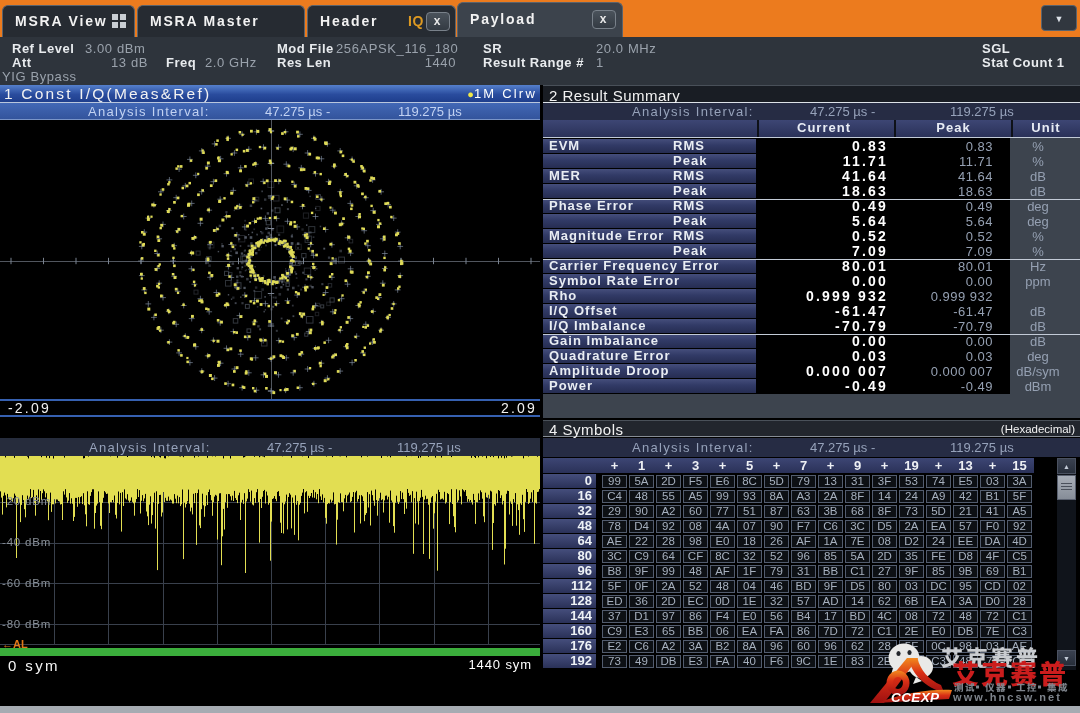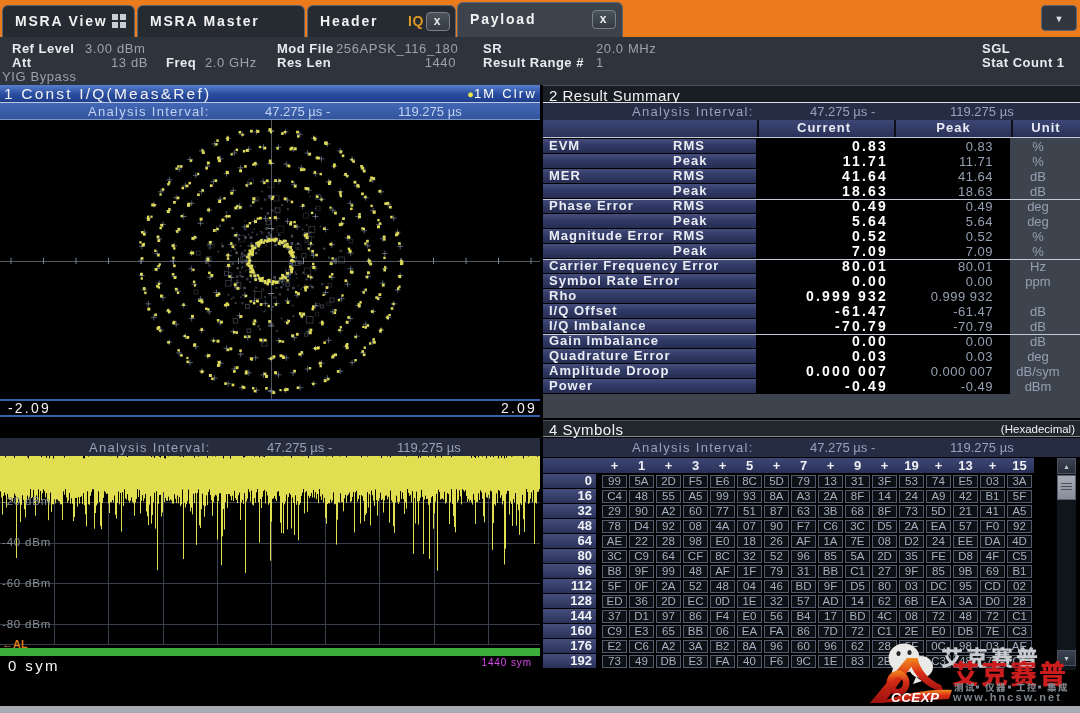--- a/index.html
+++ b/index.html
@@ -1059,21 +1059,21 @@
       <line x1="0" y1="188.5" x2="540" y2="188.5" stroke="#39404c"></line>
       <path d="M0.5 0.0V35.4M1.5 0.0V41.6M2.5 0.0V58.6M3.5 0.0V39.8M4.5 0.0V36.6M5.5 1.4V39.3M6.5 0.0V51.4M7.5 0.0V37.9M8.5 0.0V42.3M9.5 0.0V43.7M10.5 0.0V43.9M11.5 0.0V42.4M12.5 0.0V45.7M13.5 0.0V42.2M14.5 1.8V37.6M15.5 0.0V39.7M16.5 0.0V102.0M17.5 0.0V47.0M18.5 0.0V42.5M19.5 0.0V46.4M20.5 0.0V66.1M21.5 0.0V48.9M22.5 0.0V39.2M23.5 0.0V44.1M24.5 0.0V53.2M25.5 0.0V61.3M26.5 0.0V47.1M27.5 0.7V39.6M28.5 2.4V42.8M29.5 0.0V40.8M30.5 0.0V33.1M31.5 0.0V42.1M32.5 0.0V41.2M33.5 0.0V33.9M34.5 0.0V47.0M35.5 0.0V59.7M36.5 0.0V39.3M37.5 0.0V44.0M38.5 0.0V33.4M39.5 0.0V46.5M40.5 0.0V35.0M41.5 1.2V44.0M42.5 0.0V37.2M43.5 0.0V33.4M44.5 0.0V35.3M45.5 0.0V41.4M46.5 1.7V37.2M47.5 0.0V45.4M48.5 0.0V64.2M49.5 2.1V45.9M50.5 0.0V36.6M51.5 0.0V55.9M52.5 0.0V48.3M53.5 2.5V48.3M54.5 0.0V43.2M55.5 0.0V47.4M56.5 0.0V43.4M57.5 0.0V43.6M58.5 0.0V45.0M59.5 0.0V45.6M60.5 0.0V48.5M61.5 0.0V48.1M62.5 0.0V64.0M63.5 0.0V35.3M64.5 1.6V38.6M65.5 0.0V33.2M66.5 0.0V41.4M67.5 0.0V46.9M68.5 0.0V44.7M69.5 0.0V37.1M70.5 0.0V47.6M71.5 0.0V42.3M72.5 0.0V47.7M73.5 0.0V65.0M74.5 0.0V60.9M75.5 0.0V41.9M76.5 0.0V41.9M77.5 0.0V50.8M78.5 0.0V41.1M79.5 0.0V47.6M80.5 0.0V41.1M81.5 0.0V40.2M82.5 0.0V48.1M83.5 2.4V37.2M84.5 2.1V49.3M85.5 0.0V58.3M86.5 0.0V70.3M87.5 0.0V35.3M88.5 0.5V48.2M89.5 0.0V48.8M90.5 0.0V39.9M91.5 0.0V36.1M92.5 0.0V33.3M93.5 0.0V33.3M94.5 0.0V72.7M95.5 0.0V57.0M96.5 0.0V49.6M97.5 0.0V47.6M98.5 0.0V35.4M99.5 0.0V46.0M100.5 0.0V69.8M101.5 0.0V73.2M102.5 0.0V46.8M103.5 0.0V41.8M104.5 0.0V35.1M105.5 0.0V36.4M106.5 0.0V38.0M107.5 0.0V37.6M108.5 0.0V47.4M109.5 0.0V57.0M110.5 0.3V46.1M111.5 0.0V46.4M112.5 0.0V44.0M113.5 0.0V46.3M114.5 0.0V39.5M115.5 0.0V58.8M116.5 0.0V62.5M117.5 1.7V46.9M118.5 0.0V35.5M119.5 0.0V48.4M120.5 0.0V36.9M121.5 0.0V75.6M122.5 0.0V36.2M123.5 0.0V50.0M124.5 0.0V33.4M125.5 0.0V42.4M126.5 0.0V43.5M127.5 1.0V38.2M128.5 0.0V44.6M129.5 0.0V46.4M130.5 0.0V44.7M131.5 0.0V41.4M132.5 0.0V45.9M133.5 0.0V47.3M134.5 0.0V59.7M135.5 0.0V46.4M136.5 0.0V43.0M137.5 0.0V33.1M138.5 0.0V41.0M139.5 0.0V34.1M140.5 0.0V57.5M141.5 0.0V44.8M142.5 0.0V39.1M143.5 0.0V45.3M144.5 0.0V42.4M145.5 0.0V37.9M146.5 0.0V55.5M147.5 0.0V60.3M148.5 0.0V69.1M149.5 0.0V48.7M150.5 0.0V40.3M151.5 1.1V67.6M152.5 0.0V59.1M153.5 0.3V46.1M154.5 1.8V36.7M155.5 0.0V72.6M156.5 0.0V35.3M157.5 0.0V114.1M158.5 0.0V47.8M159.5 0.7V39.0M160.5 1.5V38.8M161.5 0.0V60.5M162.5 0.0V56.5M163.5 0.0V36.0M164.5 2.2V46.0M165.5 2.4V41.8M166.5 0.0V44.7M167.5 0.0V44.9M168.5 0.3V40.6M169.5 0.0V44.8M170.5 0.0V43.5M171.5 0.0V44.5M172.5 0.0V47.5M173.5 0.0V47.5M174.5 0.0V38.1M175.5 0.0V42.7M176.5 0.0V47.2M177.5 0.0V39.6M178.5 0.0V47.3M179.5 0.3V41.1M180.5 0.5V50.1M181.5 0.0V48.3M182.5 0.1V33.5M183.5 1.2V103.1M184.5 0.0V46.7M185.5 0.0V51.5M186.5 0.0V48.1M187.5 0.0V45.2M188.5 0.0V33.6M189.5 0.0V47.7M190.5 0.0V55.4M191.5 0.0V51.6M192.5 0.0V58.4M193.5 0.0V37.8M194.5 1.6V47.1M195.5 0.0V37.0M196.5 0.0V88.9M197.5 0.0V37.1M198.5 0.6V33.5M199.5 0.0V69.4M200.5 0.0V72.1M201.5 0.0V53.2M202.5 0.0V37.7M203.5 0.0V49.3M204.5 0.0V60.8M205.5 0.0V50.2M206.5 0.0V39.3M207.5 1.8V49.0M208.5 0.0V36.0M209.5 0.0V33.5M210.5 0.0V39.0M211.5 0.0V44.3M212.5 0.3V59.8M213.5 0.0V46.2M214.5 0.0V40.6M215.5 0.5V38.8M216.5 0.0V39.6M217.5 0.0V83.5M218.5 0.0V45.0M219.5 0.0V37.4M220.5 0.0V37.2M221.5 0.0V109.2M222.5 0.0V80.3M223.5 2.4V52.9M224.5 0.0V73.5M225.5 0.0V46.2M226.5 0.0V38.2M227.5 0.0V51.8M228.5 0.0V38.0M229.5 0.0V38.2M230.5 2.5V40.3M231.5 0.0V44.4M232.5 0.0V39.7M233.5 0.0V45.0M234.5 0.0V34.9M235.5 0.0V42.1M236.5 0.0V44.0M237.5 0.0V47.1M238.5 0.0V39.3M239.5 0.0V36.7M240.5 0.0V64.0M241.5 0.0V46.4M242.5 0.0V43.8M243.5 1.5V47.9M244.5 1.1V37.2M245.5 0.3V117.0M246.5 0.0V45.4M247.5 0.0V42.6M248.5 0.0V33.2M249.5 0.0V36.0M250.5 0.0V45.7M251.5 0.0V34.6M252.5 0.0V48.5M253.5 0.0V49.4M254.5 0.8V42.1M255.5 0.0V46.8M256.5 0.0V36.2M257.5 0.0V33.1M258.5 0.0V46.1M259.5 1.2V86.6M260.5 0.2V43.0M261.5 0.0V52.0M262.5 0.3V40.8M263.5 0.5V35.0M264.5 1.2V33.9M265.5 0.0V47.5M266.5 0.0V35.6M267.5 0.0V39.5M268.5 0.0V48.7M269.5 0.0V47.0M270.5 0.0V104.7M271.5 0.0V65.6M272.5 0.0V43.0M273.5 0.0V42.3M274.5 0.0V40.1M275.5 0.0V42.9M276.5 0.0V45.2M277.5 0.0V35.9M278.5 0.0V35.1M279.5 0.0V40.1M280.5 0.0V66.7M281.5 0.0V77.0M282.5 0.3V46.7M283.5 0.0V77.5M284.5 0.0V48.3M285.5 0.0V45.6M286.5 0.0V38.6M287.5 0.0V73.4M288.5 0.0V41.0M289.5 0.0V37.2M290.5 0.0V38.7M291.5 1.7V72.4M292.5 0.0V41.5M293.5 0.0V47.0M294.5 0.0V78.9M295.5 0.0V39.3M296.5 0.0V48.8M297.5 0.0V45.2M298.5 0.0V84.3M299.5 0.0V48.7M300.5 0.0V46.9M301.5 0.0V39.9M302.5 0.3V36.6M303.5 0.0V33.0M304.5 0.0V57.4M305.5 0.0V36.3M306.5 0.0V35.2M307.5 0.0V55.8M308.5 2.0V39.8M309.5 0.0V42.0M310.5 0.0V40.1M311.5 0.0V37.0M312.5 0.0V41.5M313.5 0.0V33.9M314.5 0.0V41.8M315.5 0.0V36.2M316.5 0.0V43.3M317.5 0.0V38.0M318.5 0.0V47.2M319.5 0.0V33.1M320.5 0.0V40.4M321.5 0.0V44.0M322.5 0.0V38.4M323.5 0.0V46.5M324.5 0.0V41.9M325.5 0.0V61.9M326.5 0.5V67.7M327.5 0.0V48.1M328.5 0.0V47.1M329.5 0.0V47.5M330.5 0.0V43.6M331.5 0.0V46.4M332.5 1.1V44.6M333.5 0.0V36.4M334.5 0.0V48.4M335.5 0.0V47.9M336.5 0.0V88.6M337.5 0.0V63.7M338.5 0.0V46.1M339.5 0.2V46.9M340.5 0.3V37.4M341.5 0.0V46.0M342.5 0.0V46.3M343.5 0.0V55.3M344.5 0.0V42.4M345.5 0.0V38.9M346.5 1.3V46.6M347.5 0.0V39.6M348.5 0.0V38.5M349.5 0.0V36.5M350.5 0.0V46.2M351.5 0.0V45.2M352.5 0.0V40.9M353.5 0.0V36.0M354.5 0.0V76.5M355.5 0.0V36.4M356.5 0.0V34.8M357.5 0.0V45.6M358.5 0.0V43.0M359.5 0.0V39.3M360.5 0.0V67.5M361.5 1.3V39.1M362.5 0.0V40.4M363.5 0.0V45.0M364.5 0.0V65.2M365.5 0.0V58.9M366.5 0.0V57.1M367.5 0.6V36.1M368.5 0.0V51.5M369.5 0.0V38.2M370.5 0.0V69.5M371.5 0.0V34.6M372.5 0.0V39.1M373.5 0.0V44.7M374.5 0.0V49.8M375.5 0.0V33.5M376.5 0.0V44.1M377.5 0.0V59.7M378.5 0.0V44.9M379.5 0.0V42.2M380.5 0.0V36.7M381.5 1.9V44.2M382.5 0.0V43.3M383.5 0.0V56.5M384.5 0.0V44.4M385.5 0.0V39.8M386.5 0.0V39.5M387.5 0.5V43.5M388.5 0.0V40.8M389.5 0.0V66.7M390.5 1.3V34.6M391.5 0.0V44.5M392.5 0.0V46.3M393.5 0.0V70.1M394.5 0.0V76.7M395.5 0.0V46.7M396.5 0.0V39.7M397.5 0.0V45.8M398.5 0.0V48.0M399.5 0.0V45.8M400.5 0.0V35.1M401.5 0.0V43.1M402.5 0.0V36.6M403.5 0.0V43.2M404.5 0.0V58.0M405.5 0.0V46.3M406.5 0.7V52.7M407.5 0.0V33.0M408.5 0.0V36.9M409.5 0.0V39.9M410.5 0.0V38.8M411.5 0.1V46.2M412.5 0.0V35.2M413.5 0.0V97.8M414.5 0.0V42.1M415.5 0.0V67.5M416.5 0.0V35.7M417.5 0.0V45.5M418.5 2.0V68.6M419.5 0.0V44.9M420.5 1.4V41.7M421.5 0.0V33.9M422.5 0.0V40.9M423.5 0.0V98.0M424.5 0.0V43.6M425.5 0.0V39.7M426.5 0.0V43.2M427.5 0.0V42.8M428.5 0.8V48.7M429.5 0.0V102.9M430.5 0.0V46.8M431.5 0.0V41.4M432.5 0.0V40.0M433.5 0.0V72.7M434.5 0.0V57.3M435.5 1.6V45.7M436.5 0.0V37.8M437.5 0.0V114.7M438.5 0.0V33.8M439.5 0.0V36.0M440.5 0.0V43.5M441.5 1.5V42.9M442.5 0.0V42.5M443.5 0.0V43.7M444.5 0.0V35.8M445.5 0.0V47.6M446.5 0.0V46.2M447.5 0.0V37.1M448.5 0.0V38.1M449.5 0.0V68.1M450.5 0.0V46.0M451.5 1.1V33.2M452.5 0.0V48.0M453.5 0.0V60.2M454.5 0.0V71.1M455.5 0.0V76.3M456.5 0.0V33.3M457.5 0.0V46.3M458.5 0.0V44.4M459.5 0.0V34.3M460.5 0.0V40.4M461.5 0.0V48.4M462.5 0.0V33.2M463.5 0.0V34.3M464.5 0.0V35.7M465.5 0.0V34.0M466.5 0.0V40.0M467.5 0.0V45.8M468.5 0.0V43.1M469.5 0.0V45.6M470.5 0.0V44.0M471.5 1.8V46.2M472.5 0.0V48.6M473.5 0.0V37.9M474.5 0.9V44.0M475.5 2.0V67.9M476.5 0.0V46.1M477.5 0.0V46.3M478.5 1.4V37.4M479.5 0.0V44.0M480.5 0.0V34.4M481.5 0.0V36.2M482.5 0.6V42.7M483.5 0.0V60.3M484.5 0.0V66.2M485.5 0.0V36.7M486.5 2.2V41.3M487.5 0.0V41.8M488.5 0.0V38.8M489.5 0.0V42.7M490.5 0.9V34.7M491.5 0.0V35.5M492.5 0.0V93.9M493.5 1.2V67.0M494.5 0.0V48.1M495.5 0.0V49.6M496.5 0.0V37.5M497.5 0.0V46.9M498.5 2.3V34.0M499.5 0.0V34.9M500.5 0.0V42.0M501.5 1.7V39.3M502.5 0.0V48.5M503.5 0.0V44.9M504.5 2.3V108.5M505.5 0.0V92.7M506.5 1.7V37.8M507.5 0.0V34.7M508.5 0.0V35.0M509.5 0.0V58.5M510.5 0.0V45.6M511.5 0.6V47.9M512.5 0.3V69.9M513.5 0.0V43.1M514.5 0.0V46.2M515.5 0.0V37.1M516.5 0.0V69.7M517.5 0.0V48.3M518.5 0.0V54.1M519.5 0.0V78.8M520.5 0.0V47.3M521.5 0.0V48.9M522.5 0.0V38.8M523.5 2.3V63.2M524.5 0.0V75.9M525.5 0.0V45.9M526.5 0.0V33.0M527.5 0.0V36.0M528.5 0.5V47.9M529.5 0.0V46.9M530.5 0.0V42.7M531.5 0.0V36.3M532.5 0.0V46.0M533.5 0.0V34.1M534.5 0.0V87.9M535.5 0.0V46.8M536.5 0.0V47.6M537.5 0.7V36.0M538.5 0.0V35.6M539.5 0.0V33.1" stroke="#e2de52" stroke-width="1" fill="none"></path>
     </svg>
   <div style="position:absolute;left:2px;top:75px;color:#8a9199;font-size:11.5px;letter-spacing:0.8px">-20 dBm</div>
   <div style="position:absolute;left:2px;top:116px;color:#8a9199;font-size:11.5px;letter-spacing:0.8px">-40 dBm</div>
   <div style="position:absolute;left:2px;top:157px;color:#8a9199;font-size:11.5px;letter-spacing:0.8px">-60 dBm</div>
   <div style="position:absolute;left:2px;top:198px;color:#8a9199;font-size:11.5px;letter-spacing:0.8px">-80 dBm</div>
   <div style="position:absolute;left:2px;top:218px;color:#e07818;font-size:11px;font-weight:bold">←AL</div>
   <div style="position:absolute;left:0;top:228px;width:540px;height:8px;background:#3bae3c"></div>
   <div style="position:absolute;left:8px;top:237px;color:#f5f5f5;font-size:15px;letter-spacing:2.4px">0 sym</div>
-  <div style="position:absolute;right:8px;top:237px;color:#d946ef;font-size:10px;letter-spacing:0.9px">1440 sym</div>
+  <div style="position:absolute;right:8px;top:237px;color:#ffffff;font-size:13px;letter-spacing:0.9px">1440 sym</div>
 </div>
 
 <div class="abs" style="left:543px;top:420px;width:537px;height:252px;background:#000">
   <div class="abs" style="left:0;top:0;width:537px;height:17px;background:#22262d;border-top:1px solid #4a5159;border-bottom:1px solid #878d95">
     <div class="ptitle" style="left:6px;top:0px;letter-spacing:0.5px">4 Symbols</div>
     <div style="position:absolute;right:5px;top:2px;color:#f2f2f2;font-size:11.5px">(Hexadecimal)</div>
   </div>
   <div class="abs abar" style="left:0;top:18px;width:537px;height:19px;background:#262c44;color:#96a2ba">
     <span style="position:absolute;left:89px;top:2px;letter-spacing:1.3px">Analysis Interval:</span>
     <span style="position:absolute;left:267px;top:2px">47.275 µs -</span>

